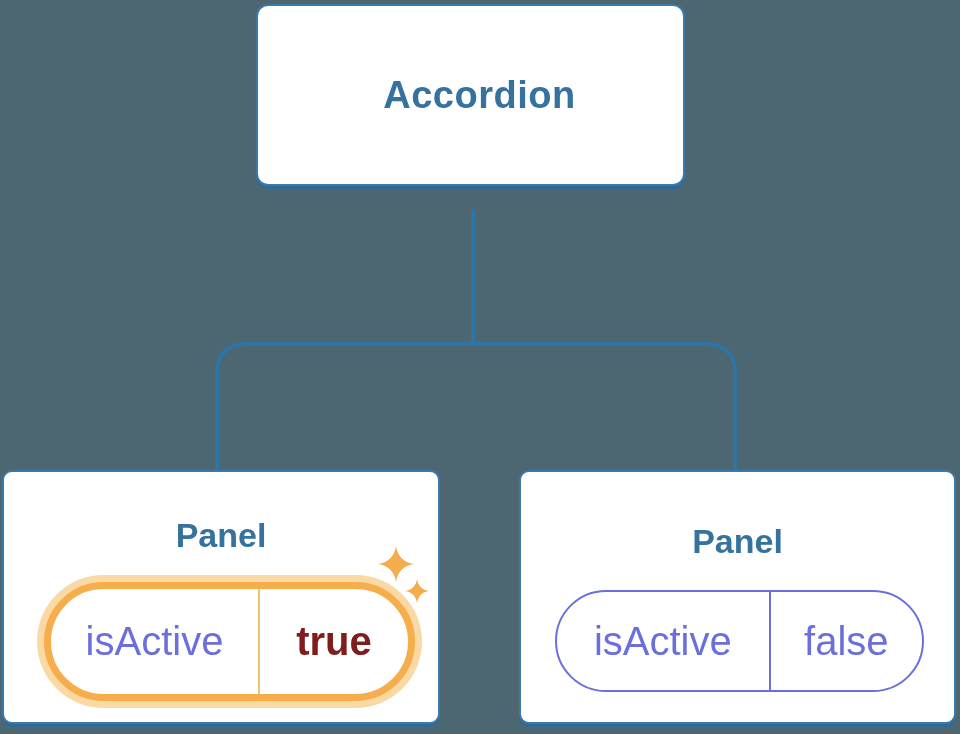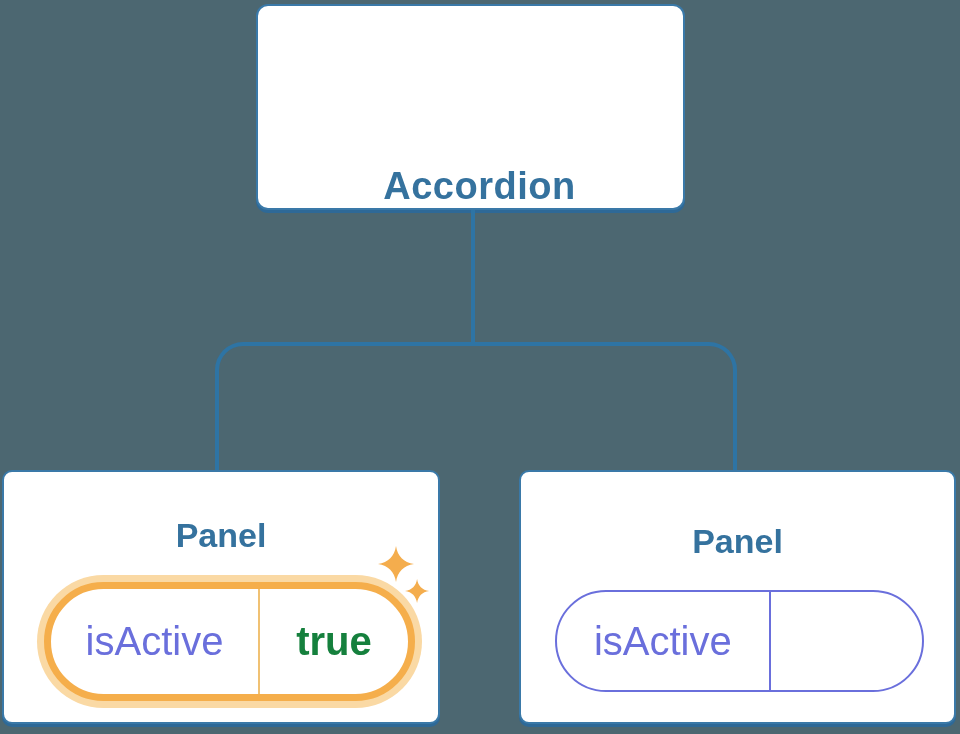--- a/index.html
+++ b/index.html
@@ -18,22 +18,22 @@
   .node {
     position: absolute;
     background: #ffffff;
     border: 2.5px solid #3A79A8;
     border-radius: 12px;
     box-shadow: 0 3px 0 #2E6997;
   }
 
   .accordion-node {
     left: 256px; top: 4px;
-    width: 429px; height: 206px;
-    display: flex; align-items: flex-end; justify-content: center; padding-left: 18px;
+    width: 429px; height: 182px;
+    display: flex; align-items: center; justify-content: center; padding-left: 18px;
   }
   .accordion-title {
     font-size: 38px;
     font-weight: 600;
     color: #35729E;
     letter-spacing: 0.5px;
   }
 
   
   .connector-stem {
@@ -90,21 +90,21 @@
   .pill-key, .pill-value {
     display: flex;
     align-items: center;
     justify-content: center;
     font-size: 40px;
     color: #6A6FDC;
     white-space: nowrap;
   }
   .pill-key   { flex: 0 0 58%; }
   .pill-value { flex: 1 1 auto; }
-  .pill-value.emph { font-weight: 700; color: #15803d; }
+  .pill-value.emph { font-weight: 700; color: #7f1d1d; }
   .pill-divider { width: 2px; flex: 0 0 2px; }
   .divider-orange { background: #F0C173; }
   .divider-purple { background: #6A6FDC; }
 
   
   .sparkles {
     position: absolute;
     top: 74px; right: 8px;
     width: 52px; height: 58px;
   }
@@ -135,16 +135,17 @@
       <span class="pill-value emph">true</span>
     </div>
   </div>
 
   <div class="node panel-node panel-right">
     <div class="panel-title">Panel</div>
 
     <div class="pill pill-inactive">
       <span class="pill-key">isActive</span>
       <span class="pill-divider divider-purple"></span>
+      <span class="pill-value">false</span>
     </div>
   </div>
 
 </div>
 
 </body></html>

